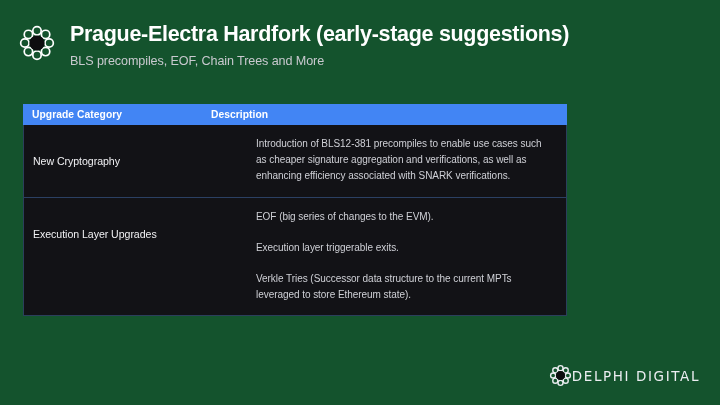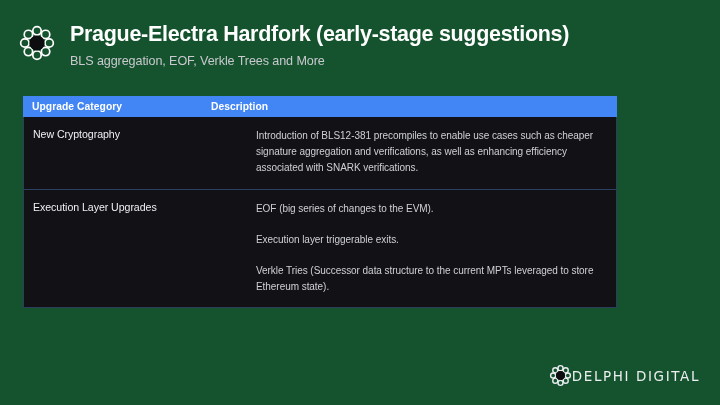--- a/index.html
+++ b/index.html
@@ -40,22 +40,22 @@
     font-size:12.6px;
     font-weight:400;
     color:#c9c9cf;
     letter-spacing:-0.1px;
     white-space:nowrap;
   }
 
   
   .table {
     position:absolute;
-    left:23px; top:96px;
-    width:594px;
+    left:23px; top:104px;
+    width:544px;
   }
   .t-header {
     display:flex;
     background:#4285f4;
     height:21px;
     align-items:center;
   }
   .t-header .cell {
     font-size:10.3px;
     font-weight:bold;
@@ -77,20 +77,21 @@
 
   .cell-cat  { flex:0 0 187px; padding-left:9px; }
   .cell-desc { flex:1 1 auto; padding-left:1px; padding-right:18px; }
 
   .t-row .cell-cat {
     padding-top:11px;
     font-size:10.6px;
     color:#f0f0f3;
     letter-spacing:-0.05px;
     line-height:1.3;
+    margin-top:19px;
   }
   .t-row .cell-desc {
     padding-top:11px;
     padding-bottom:12px;
     font-size:10px;
     color:#cfd0d6;
     line-height:1.62;
     letter-spacing:-0.05px;
     margin-left:44px;
   }
@@ -137,21 +138,21 @@
           <circle cx="50" cy="82" r="11"></circle>
           <circle cx="27.4" cy="72.6" r="11"></circle>
           <circle cx="18" cy="50" r="11"></circle>
           <circle cx="27.4" cy="27.4" r="11"></circle>
         </g>
         <circle cx="50" cy="50" r="20" fill="#0d0d0f"></circle>
       </svg>
     </div>
     <div class="titles">
       <div class="slide-title">Prague-Electra Hardfork (early-stage suggestions)</div>
-      <div class="slide-subtitle">BLS aggregation, EOF, Verkle Trees and More</div>
+      <div class="slide-subtitle">BLS precompiles, EOF, Chain Trees and More</div>
     </div>
   </div>
 
   <div class="table">
 
     <div class="t-header">
       <div class="cell cell-cat">Upgrade Category</div>
       <div class="cell cell-desc">Description</div>
     </div>
 

